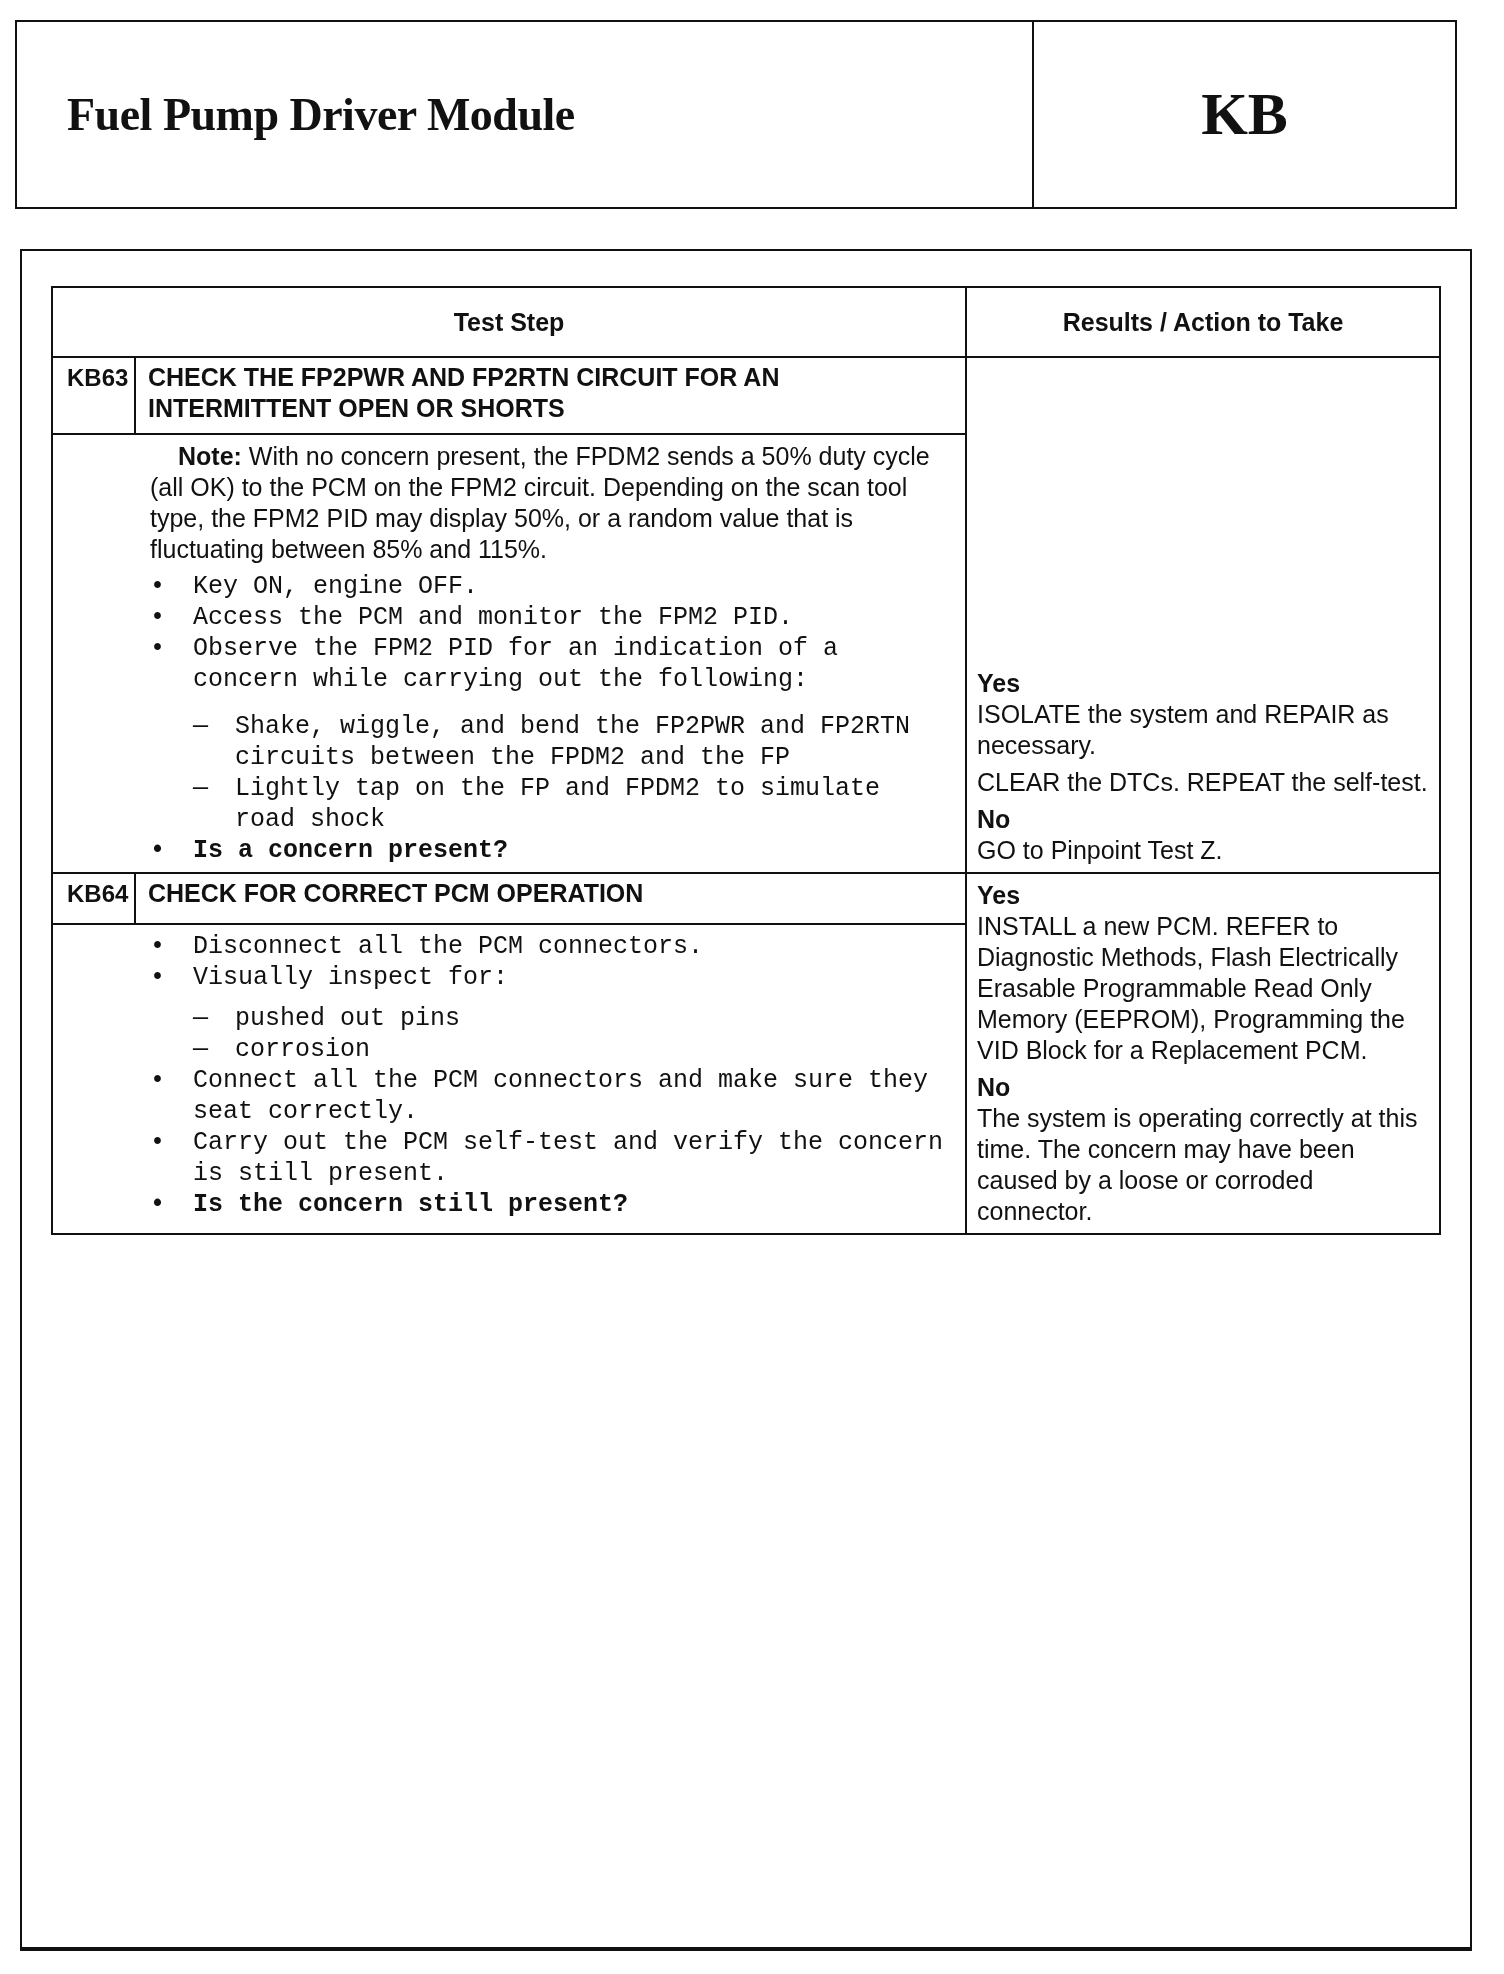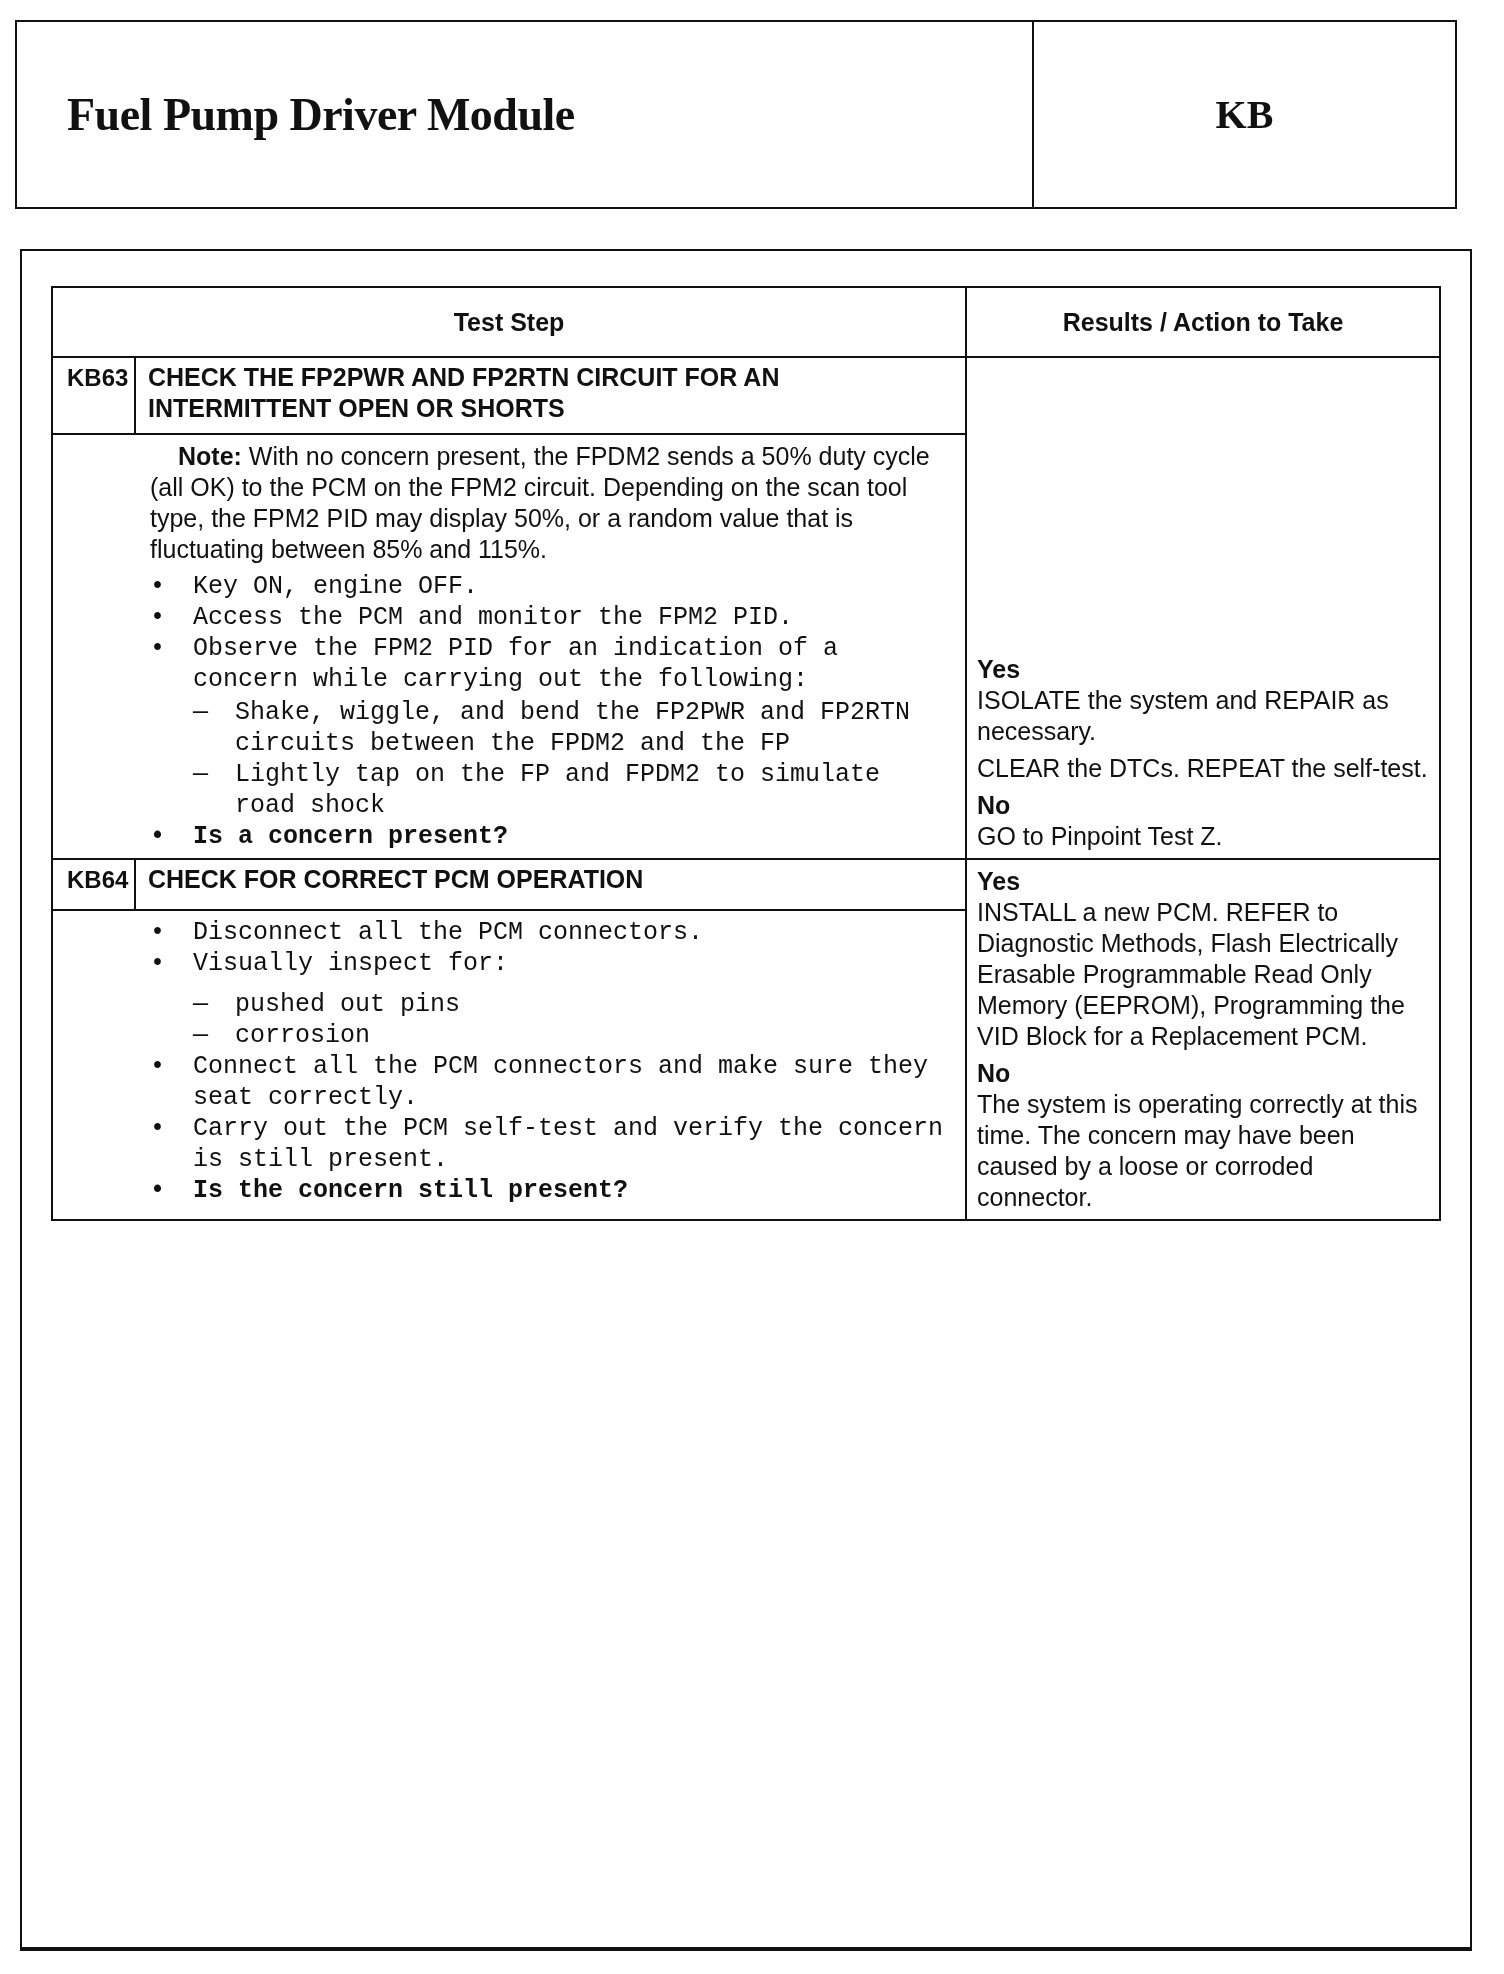--- a/index.html
+++ b/index.html
@@ -2,35 +2,35 @@
 <html><head>
 <meta charset="utf-8">
 <style>
   html, body { margin:0; padding:0; background:#ffffff; }
   body { width:1504px; height:1974px; position:relative; overflow:hidden; color:#111; }
   .hdr { position:absolute; left:15px; top:20px; width:1442px; height:189px; border:2px solid #111; box-sizing:border-box; }
   .hdr-title { position:absolute; left:50px; top:0; height:100%; display:flex; align-items:center;
     font-family:"Liberation Serif", serif; font-weight:bold; font-size:46px; letter-spacing:-0.5px; }
   .hdr-div { position:absolute; left:1015px; top:0; width:2px; height:100%; background:#111; }
   .hdr-code { position:absolute; left:1017px; right:0; top:0; height:100%; display:flex; align-items:center; justify-content:center;
-    font-family:"Liberation Serif", serif; font-weight:bold; font-size:40px; }
+    font-family:"Liberation Serif", serif; font-weight:bold; font-size:60px; }
   .outer { position:absolute; left:20px; top:249px; width:1452px; height:1702px; border:2px solid #111; border-bottom-width:4px; box-sizing:border-box; }
   table.steps { position:absolute; left:51px; top:286px; width:1388px; border-collapse:collapse; table-layout:fixed;
     font-family:"Liberation Sans", sans-serif; font-size:25px; line-height:31px; }
   table.steps td, table.steps th { border:2px solid #111; vertical-align:top; padding:14px; }
   th { font-weight:bold; font-size:25px; height:40px; vertical-align:middle !important; text-align:center; }
   .id { font-weight:bold; font-size:24px; text-align:left; padding-top:4px !important; }
   .title { font-weight:bold; padding:4px 12px 4px 12px !important; }
   .body { padding:6px 14px 6px 14px !important; }
   .res { padding:0 6px 6px 10px !important; vertical-align:bottom !important; }
   .note b { font-weight:bold;margin-left:28px; }
   ul.bul { list-style:none; margin:6px 0 0 0; padding:0;font-family:Liberation Mono, monospace; }
   ul.bul > li { position:relative; padding-left:43px; }
   ul.bul > li::before { content:"•"; position:absolute; left:0; top:0; }
-  ul.dash { list-style:none; margin:2px 0 0 0; padding:0; }
+  ul.dash { list-style:none; margin:16px 0 0 0; padding:0; }
   ul.dash > li { position:relative; padding-left:42px; }
   ul.dash > li::before { content:"—"; position:absolute; left:0; }
   .q { font-weight:bold; }
   .yn { font-weight:bold; }
   .rp { margin:0 0 6px 0; }
   .rp:last-child { margin-bottom:0; }
 </style>
 </head>
 <body>
 

